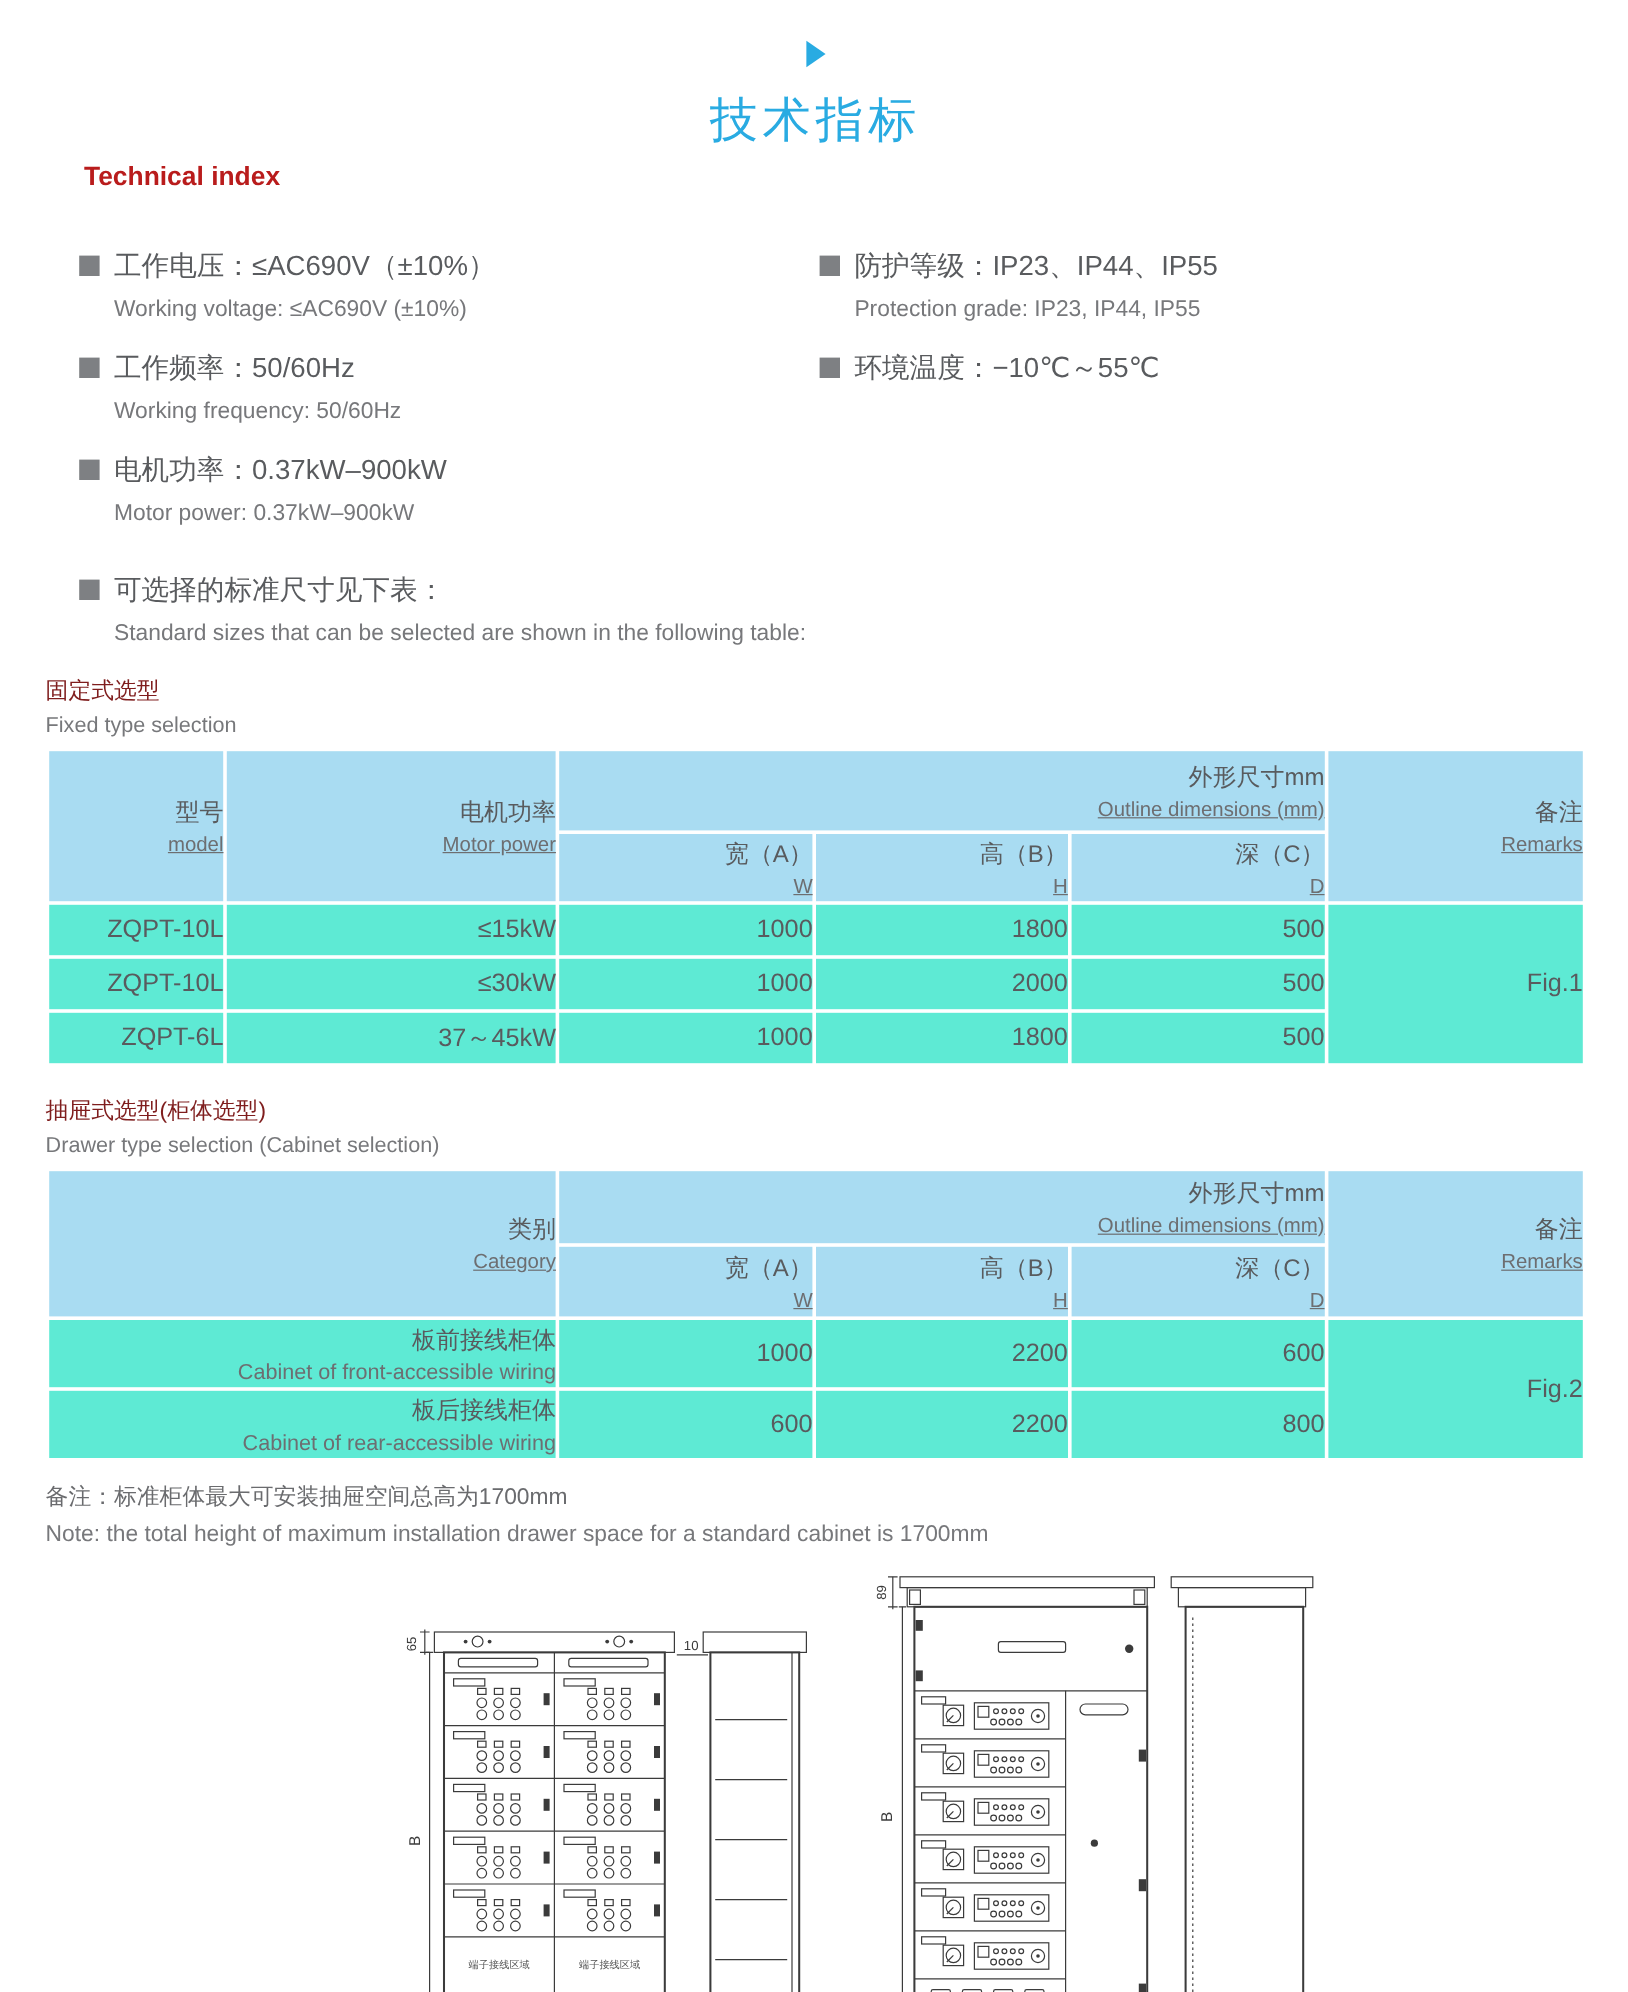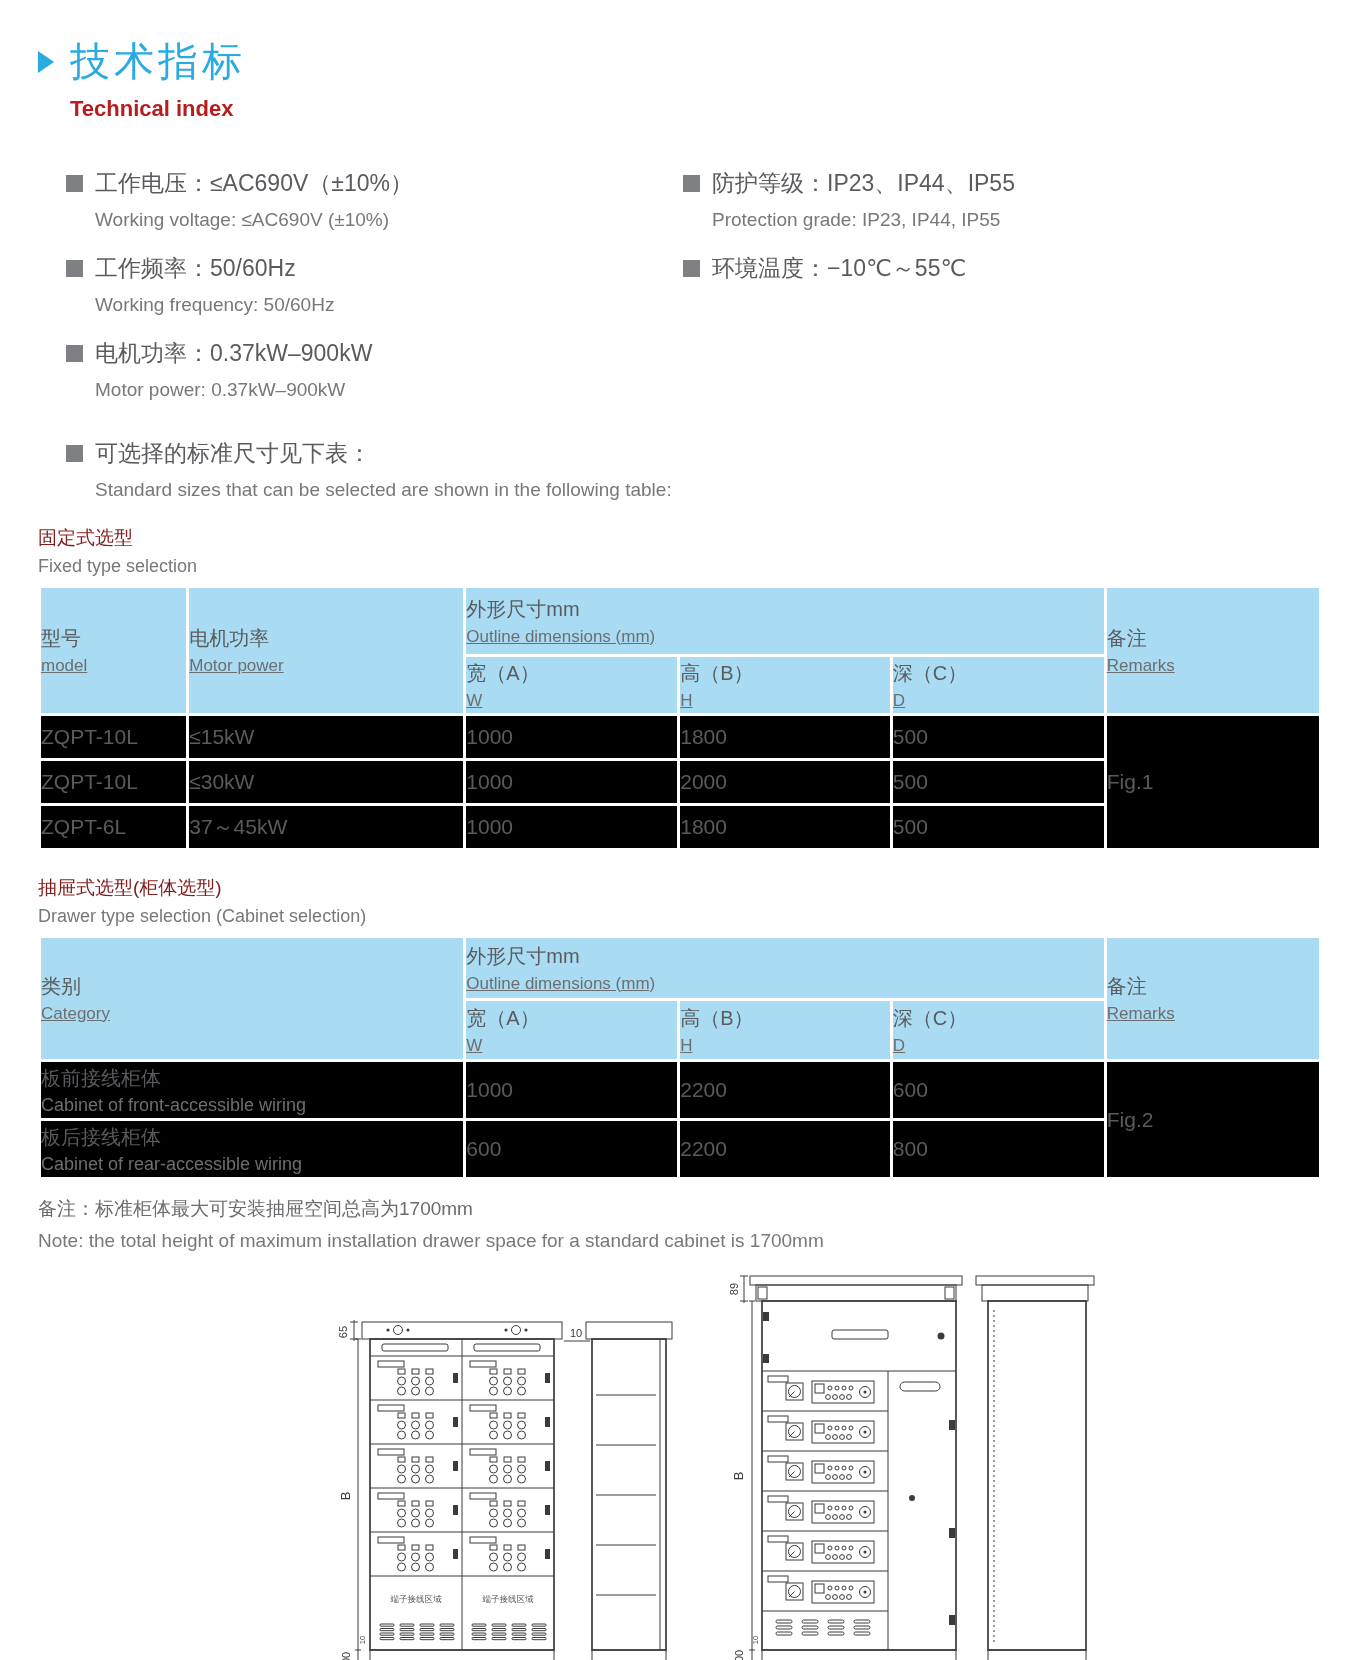--- a/index.html
+++ b/index.html
@@ -3,44 +3,44 @@
 <meta charset="utf-8">
 <style>
   html,body{margin:0;padding:0;}
   body{
     width:1357px;height:1660px;background:#ffffff;overflow:hidden;
     font-family:"Liberation Sans","DejaVu Sans",sans-serif;color:#58595B;
   }
   .page{padding:34px 36px 0 38px;}
 
   
-  .title-row{display:flex;align-items:center;gap:16px;}
+  .title-row{display:flex;align-items:center;gap:16px;flex-direction:column;}
   .marker{width:0;height:0;border-left:16px solid #29ABE2;border-top:11px solid transparent;border-bottom:11px solid transparent;}
   .title-zh{font-size:40px;color:#29ABE2;letter-spacing:4px;}
   .title-en{font-size:22px;color:#b91c1c;margin:7px 0 0 32px;font-weight:bold;}
 
   
   .specs{display:flex;margin:24px 0 0 28px;}
   .col-left{width:617px;}
   .col-right{flex:1;}
   .zh-line{display:flex;align-items:center;gap:12px;font-size:23px;color:#595B5E;height:34px;margin-top:20px;}
   .sq{width:17px;height:17px;background:#7E8083;flex:none;}
   .en-line{font-size:19px;color:#77787B;margin:9px 0 15px 29px;}
   .intro{margin:4px 0 0 28px;}
 
   
   .section-label{margin-top:24px;}
   .sec-zh{font-size:19px;color:#7f1d1d;}
   .sec-en{font-size:18px;color:#77787B;margin-top:5px;}
 
   
   table{border-collapse:separate;border-spacing:3px;width:1284px;table-layout:fixed;margin-top:8px;}
-  th,td{text-align:left;vertical-align:middle;font-weight:400;padding:0;}
+  th,td{text-align:right;vertical-align:middle;font-weight:400;padding:0;}
   th{background:#A9DCF2;}
-  td{background:#000000;font-size:21px;color:#595B5E;}
+  td{background:#5eead4;font-size:21px;color:#595B5E;}
   .zh20{font-size:20px;color:#595B5E;}
   .en17{font-size:17px;color:#6D6E71;margin-top:4px;text-decoration:underline;}
   .cat-en{font-size:18px;color:#6D6E71;margin-top:3px;}
   tr.t1h1 th{height:66px;}
   tr.t1h2 th{height:56px;}
   tr.t1d td{height:42px;}
   tr.t2h1 th{height:60px;}
   tr.t2h2 th{height:58px;}
   tr.t2d td{height:56px;}
 

